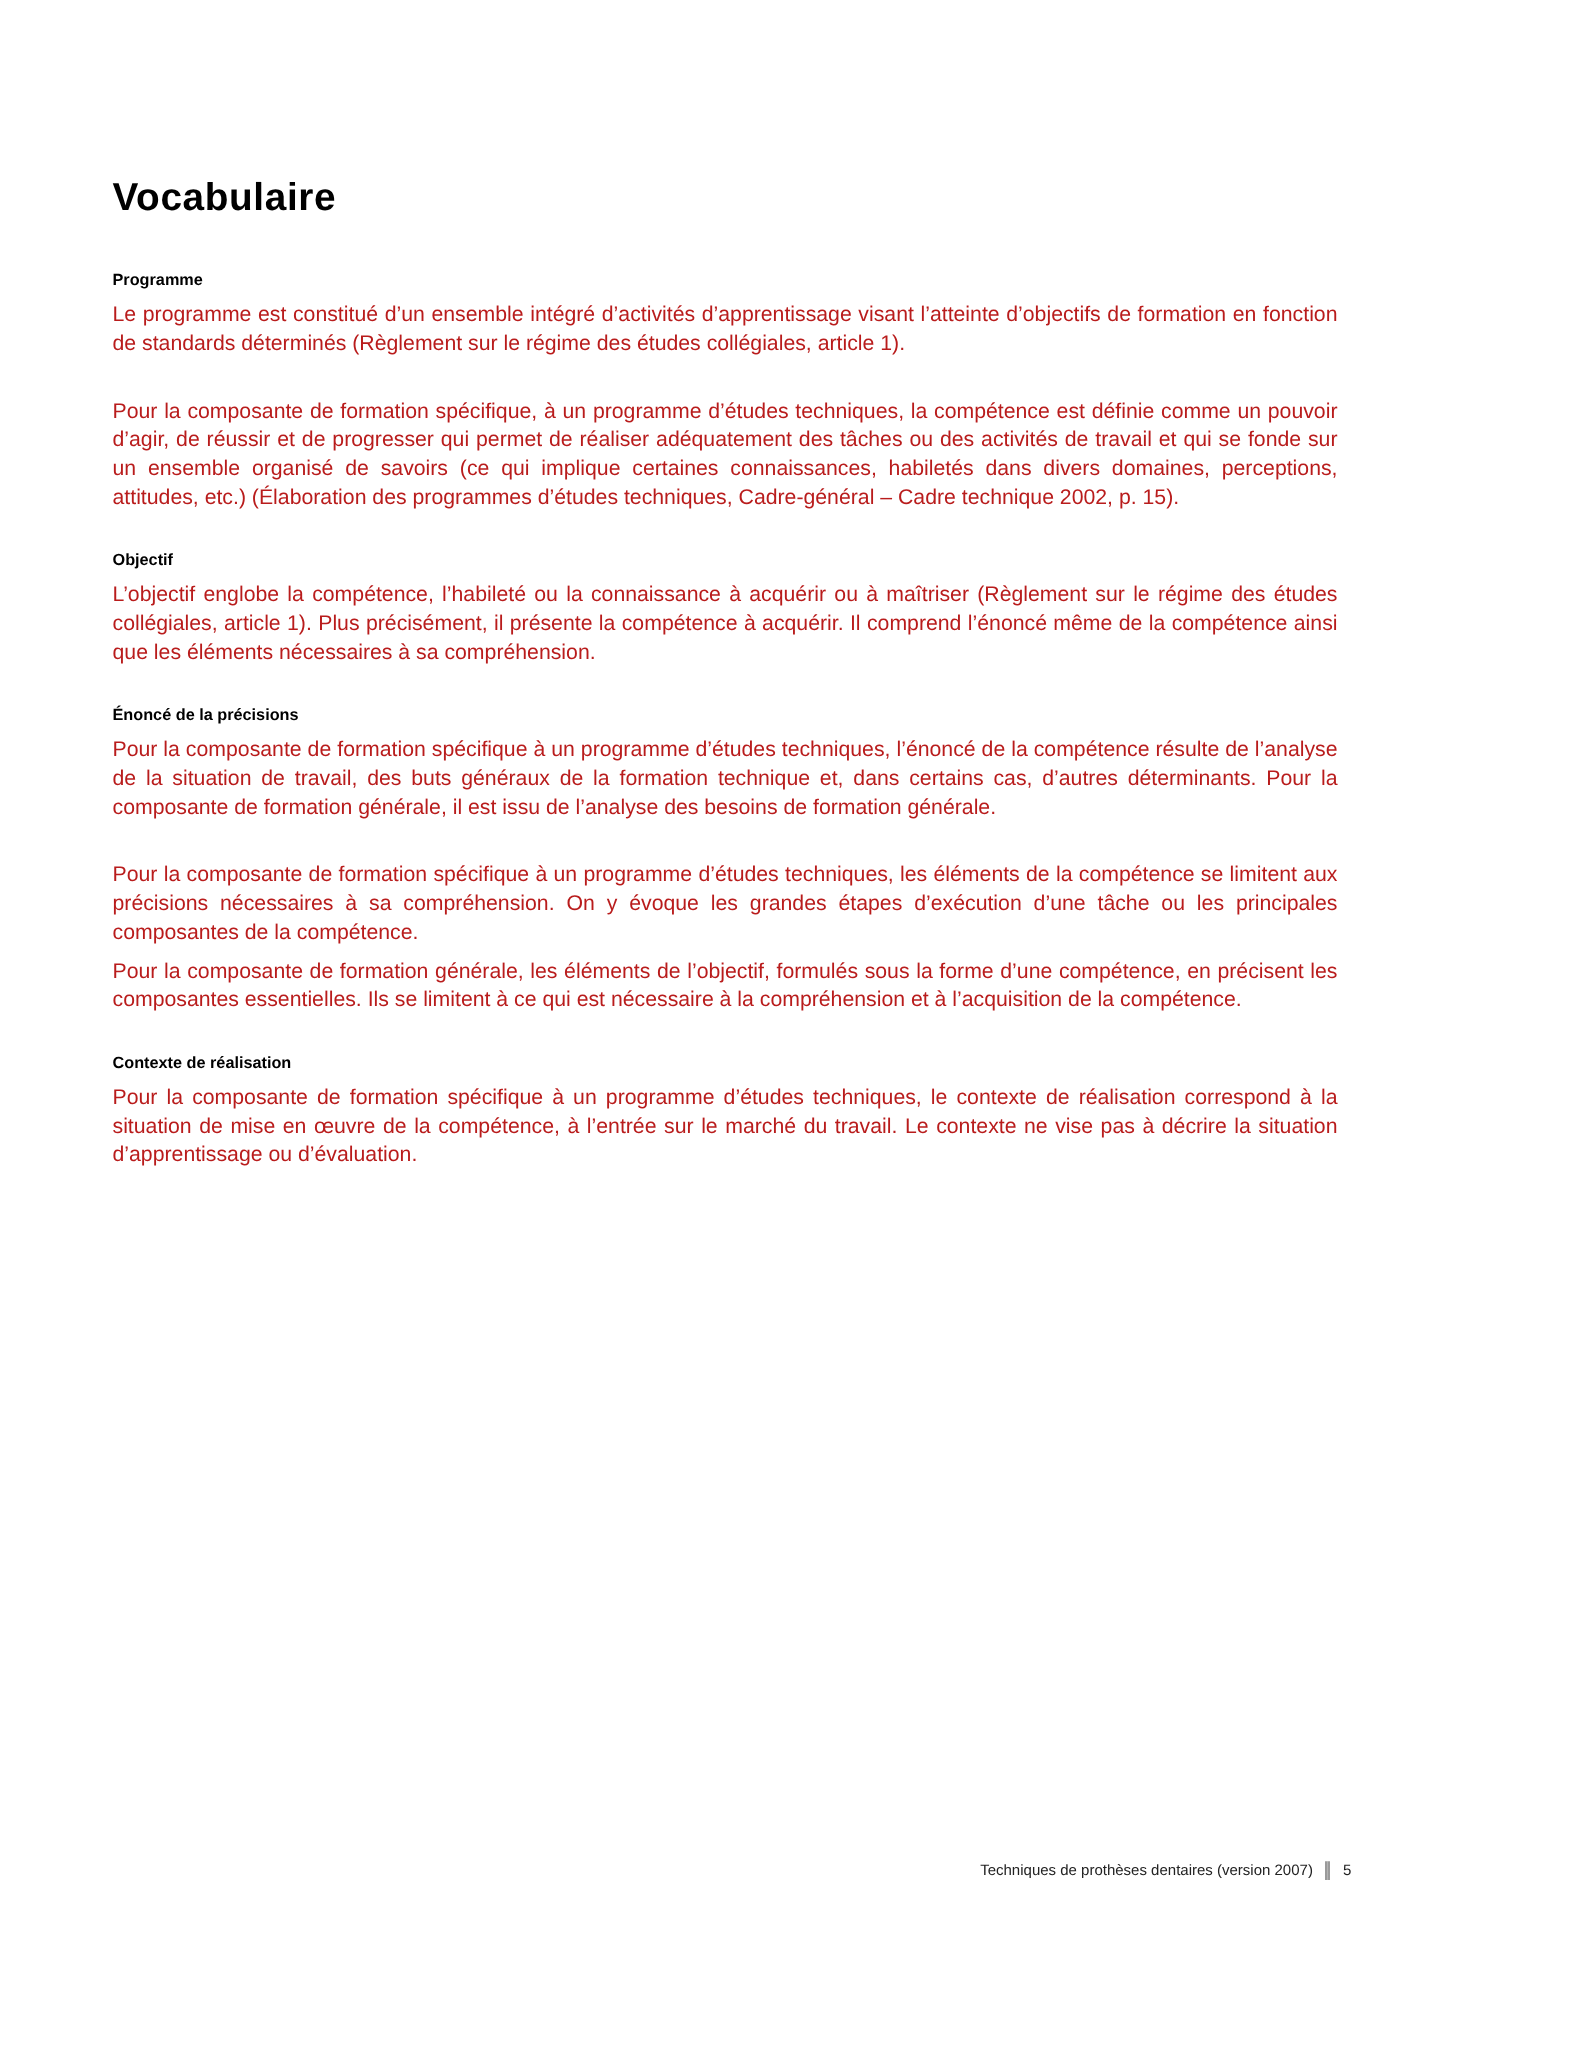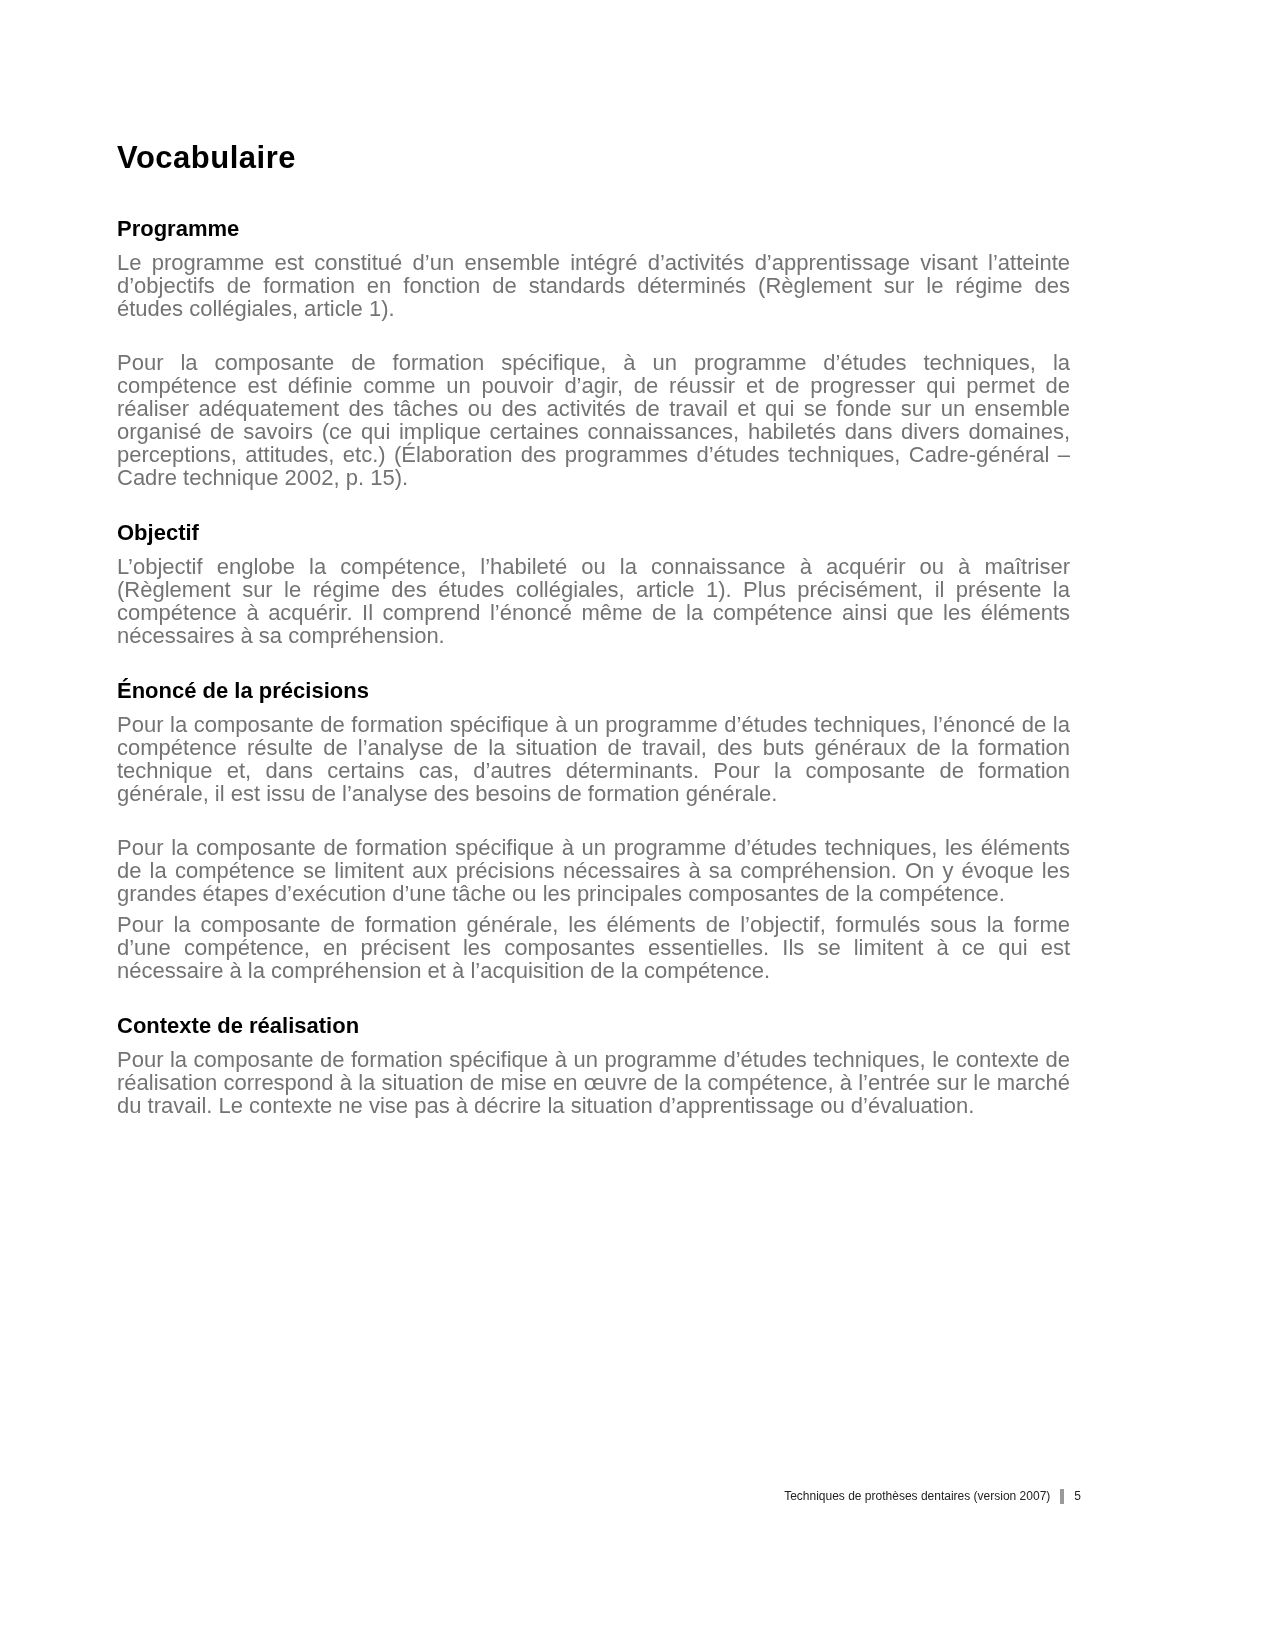--- a/index.html
+++ b/index.html
@@ -8,45 +8,45 @@
     background: #ffffff;
   }
   .page {
     width: 1275px;
     height: 1650px;
     position: relative;
     box-sizing: border-box;
     background: #ffffff;
     font-family: "Liberation Sans", sans-serif;
     color: #111111;
-    padding: 140px 205px 0 117px;
+    padding: 140px 205px 0 90px;
     overflow: hidden;
   }
   .doc-title {
     font-size: 31px;
     font-weight: bold;
     color: #000000;
     margin: 0 0 40px 0;
     letter-spacing: 0.5px;
   }
   .section {
     margin-bottom: 31px;
   }
   .section-heading {
-    font-size: 22px;
+    font-size: 13px;
     font-weight: bold;
     color: #000000;
     margin: 0 0 9px 0;
   }
   .section-paragraph {
-    font-size: 22px;
+    font-size: 17px;
     line-height: 23px;
     margin: 0;
     text-align: justify;
-    color: #737373;
+    color: #b91c1c;
   }
   .section-paragraph + .section-paragraph {
     margin-top: 8px;
   }
   .footer {
     position: absolute;
     bottom: 146px;
     right: 194px;
     display: flex;
     gap: 10px;

